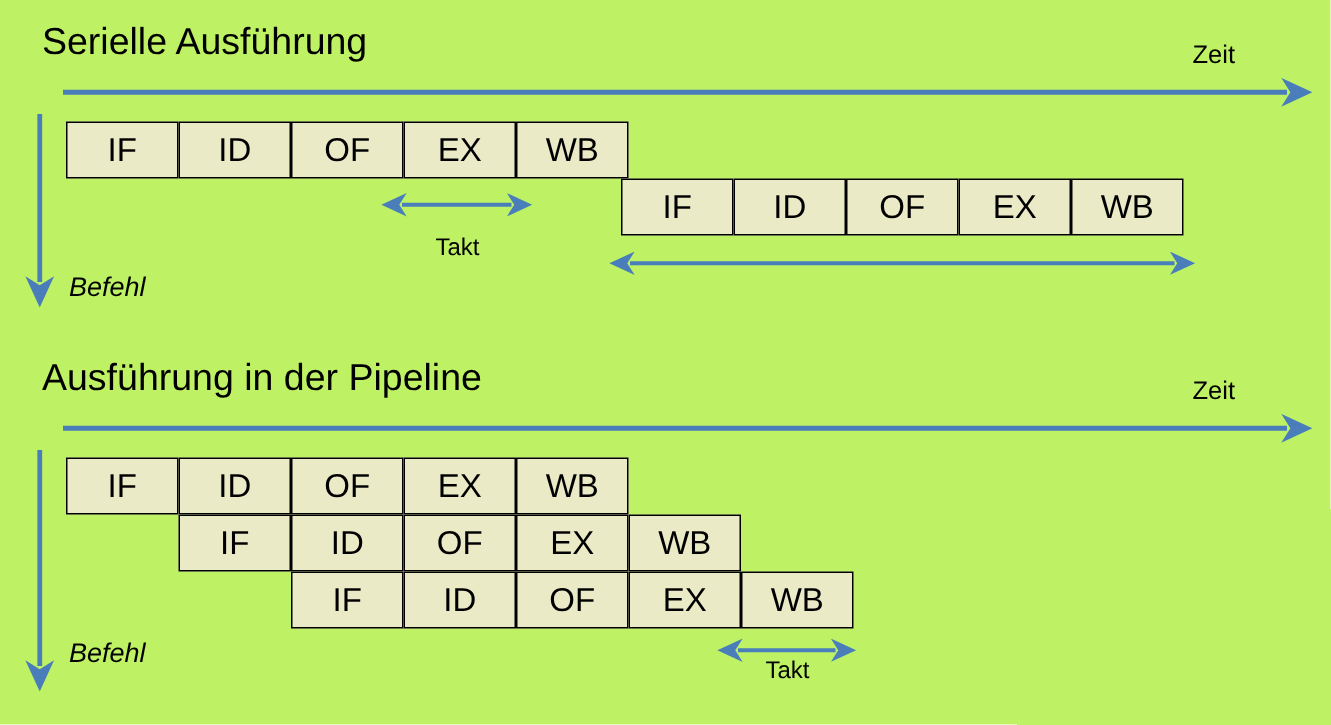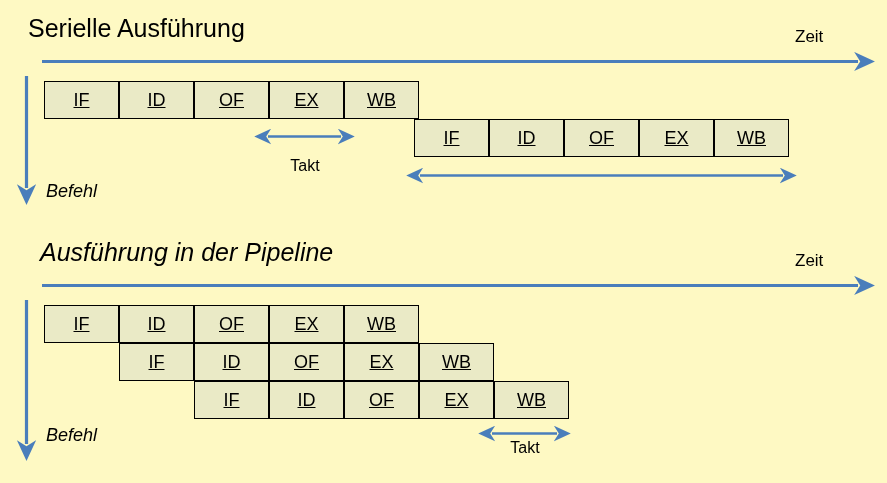--- a/index.html
+++ b/index.html
@@ -8,21 +8,21 @@
     background: #ffffff;
   }
   body {
     font-family: "Liberation Sans", sans-serif;
     color: #000000;
   }
   #canvas {
     position: relative;
     width: 887px;
     height: 483px;
-    background: #fef9c3;
+    background: #bef264;
     overflow: hidden;
   }
   .abs { position: absolute; }
 
   
   .section-title {
     font-size: 25px;
     font-weight: 400;
     color: #000000;
     letter-spacing: 0px;
@@ -57,24 +57,23 @@
   }
 
   
   .stage-box {
     box-sizing: border-box;
     background: #EAEAC6;
     border: 1.4px solid #000000;
     display: flex;
     align-items: center;
     justify-content: center;
-    font-size: 18px;
+    font-size: 22px;
     color: #000000;
     line-height: 1;
-    text-decoration: underline;
   }
 
   
   #arrows {
     position: absolute;
     left: 0; top: 0;
     width: 887px;
     height: 483px;
     pointer-events: none;
   }
@@ -140,21 +139,21 @@
 
   <div class="abs stage-box" style="left:414px; top:119px; width:75px; height:38px;">IF</div>
   <div class="abs stage-box" style="left:489px; top:119px; width:75px; height:38px;">ID</div>
   <div class="abs stage-box" style="left:564px; top:119px; width:75px; height:38px;">OF</div>
   <div class="abs stage-box" style="left:639px; top:119px; width:75px; height:38px;">EX</div>
   <div class="abs stage-box" style="left:714px; top:119px; width:75px; height:38px;">WB</div>
 
   <div class="abs measure-label" style="left:264px; top:158px; width:82px;">Takt</div>
 
 
-  <div class="abs section-title" style="left:40px; top:240px;font-style:italic;">Ausführung in der Pipeline</div>
+  <div class="abs section-title" style="left:28px; top:240px;">Ausführung in der Pipeline</div>
 
   <div class="abs axis-label" style="left:795px; top:252px;">Zeit</div>
 
   <div class="abs befehl-label" style="left:46px; top:426px;">Befehl</div>
 
   <div class="abs stage-box" style="left:44px;  top:305px; width:75px; height:38px;">IF</div>
   <div class="abs stage-box" style="left:119px; top:305px; width:75px; height:38px;">ID</div>
   <div class="abs stage-box" style="left:194px; top:305px; width:75px; height:38px;">OF</div>
   <div class="abs stage-box" style="left:269px; top:305px; width:75px; height:38px;">EX</div>
   <div class="abs stage-box" style="left:344px; top:305px; width:75px; height:38px;">WB</div>

